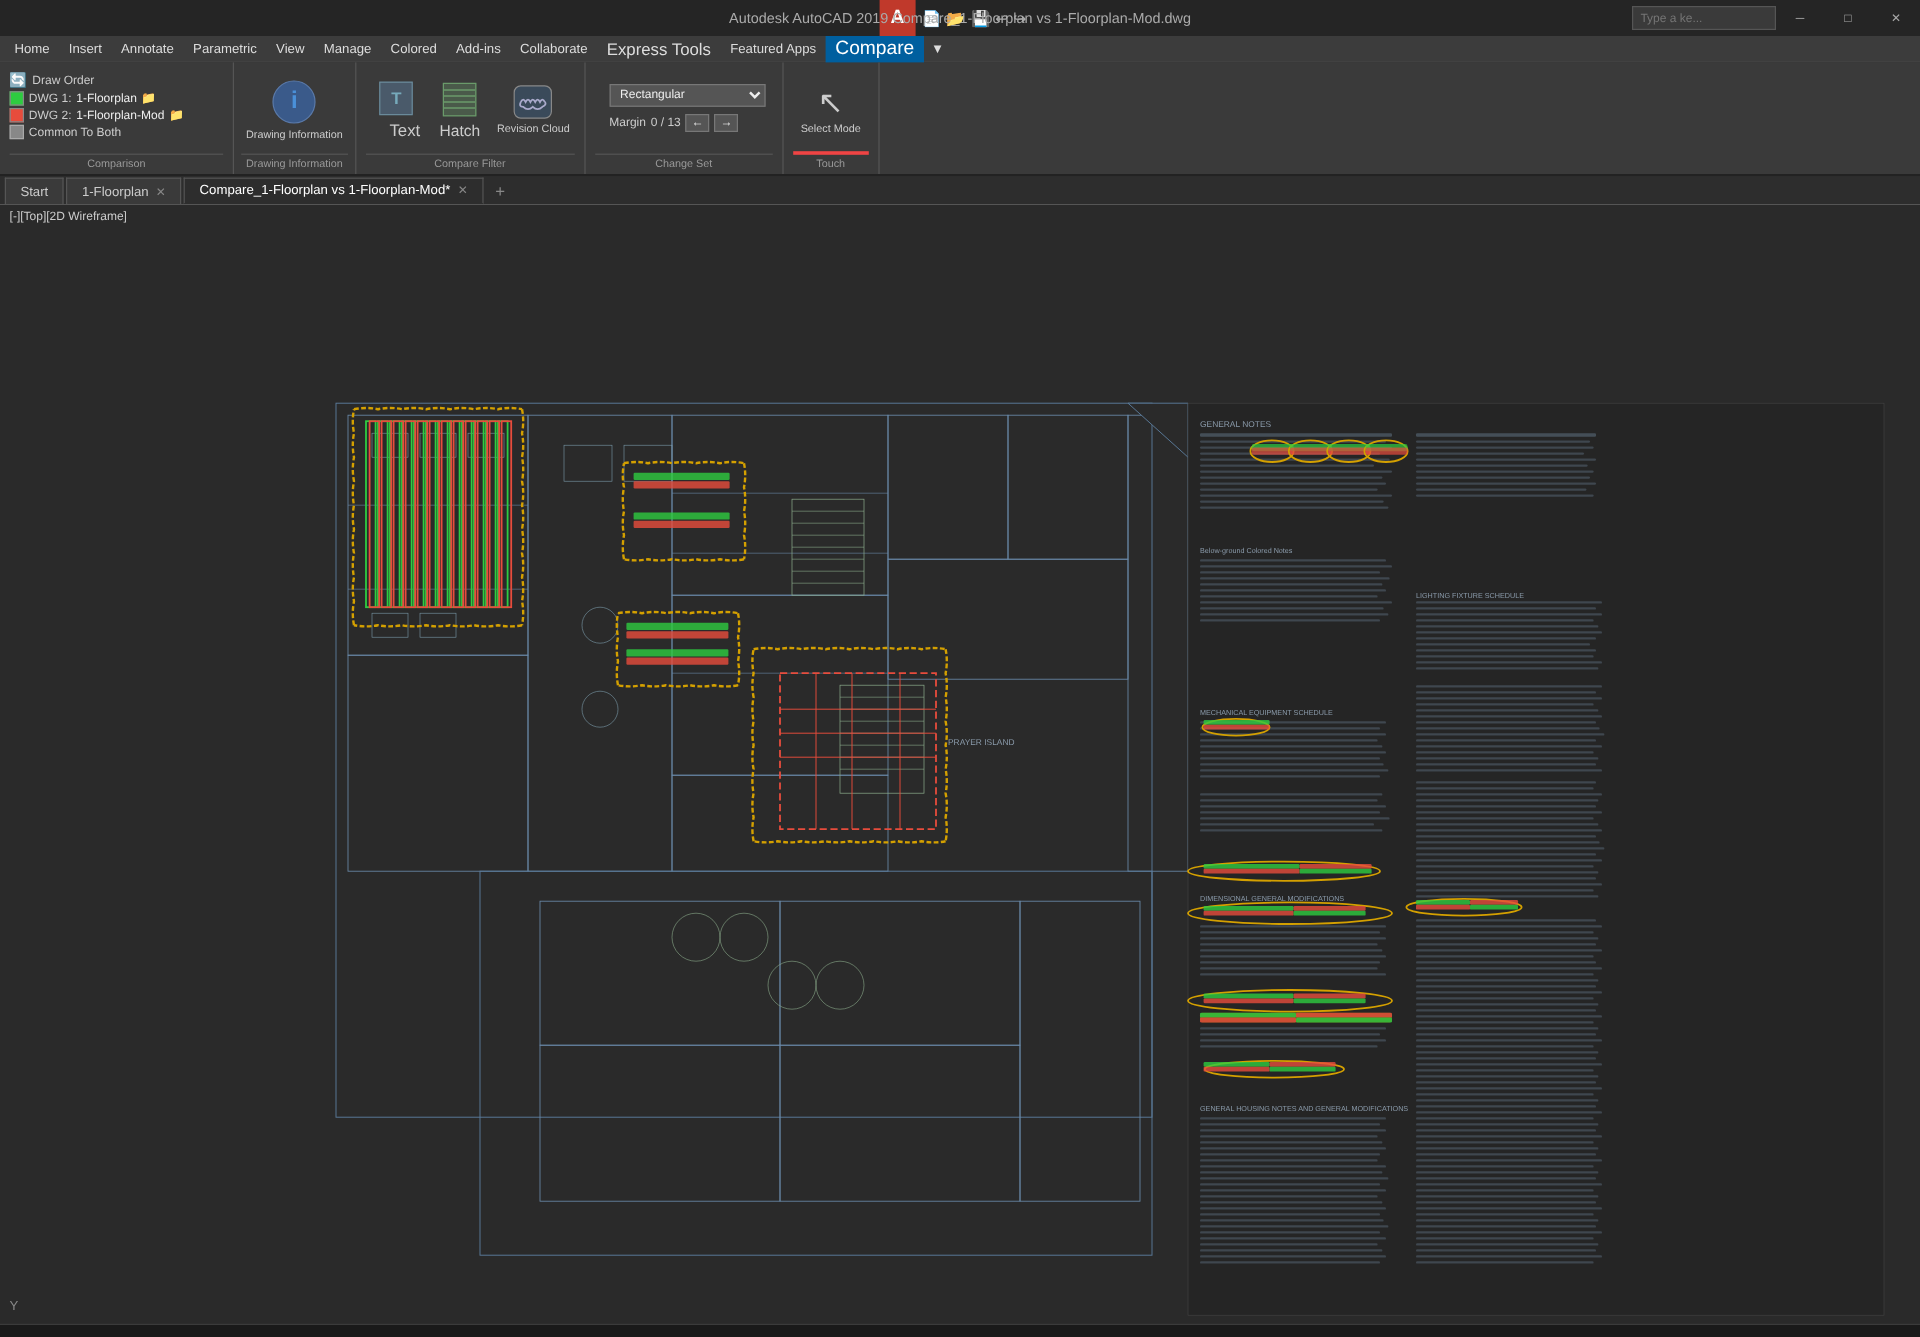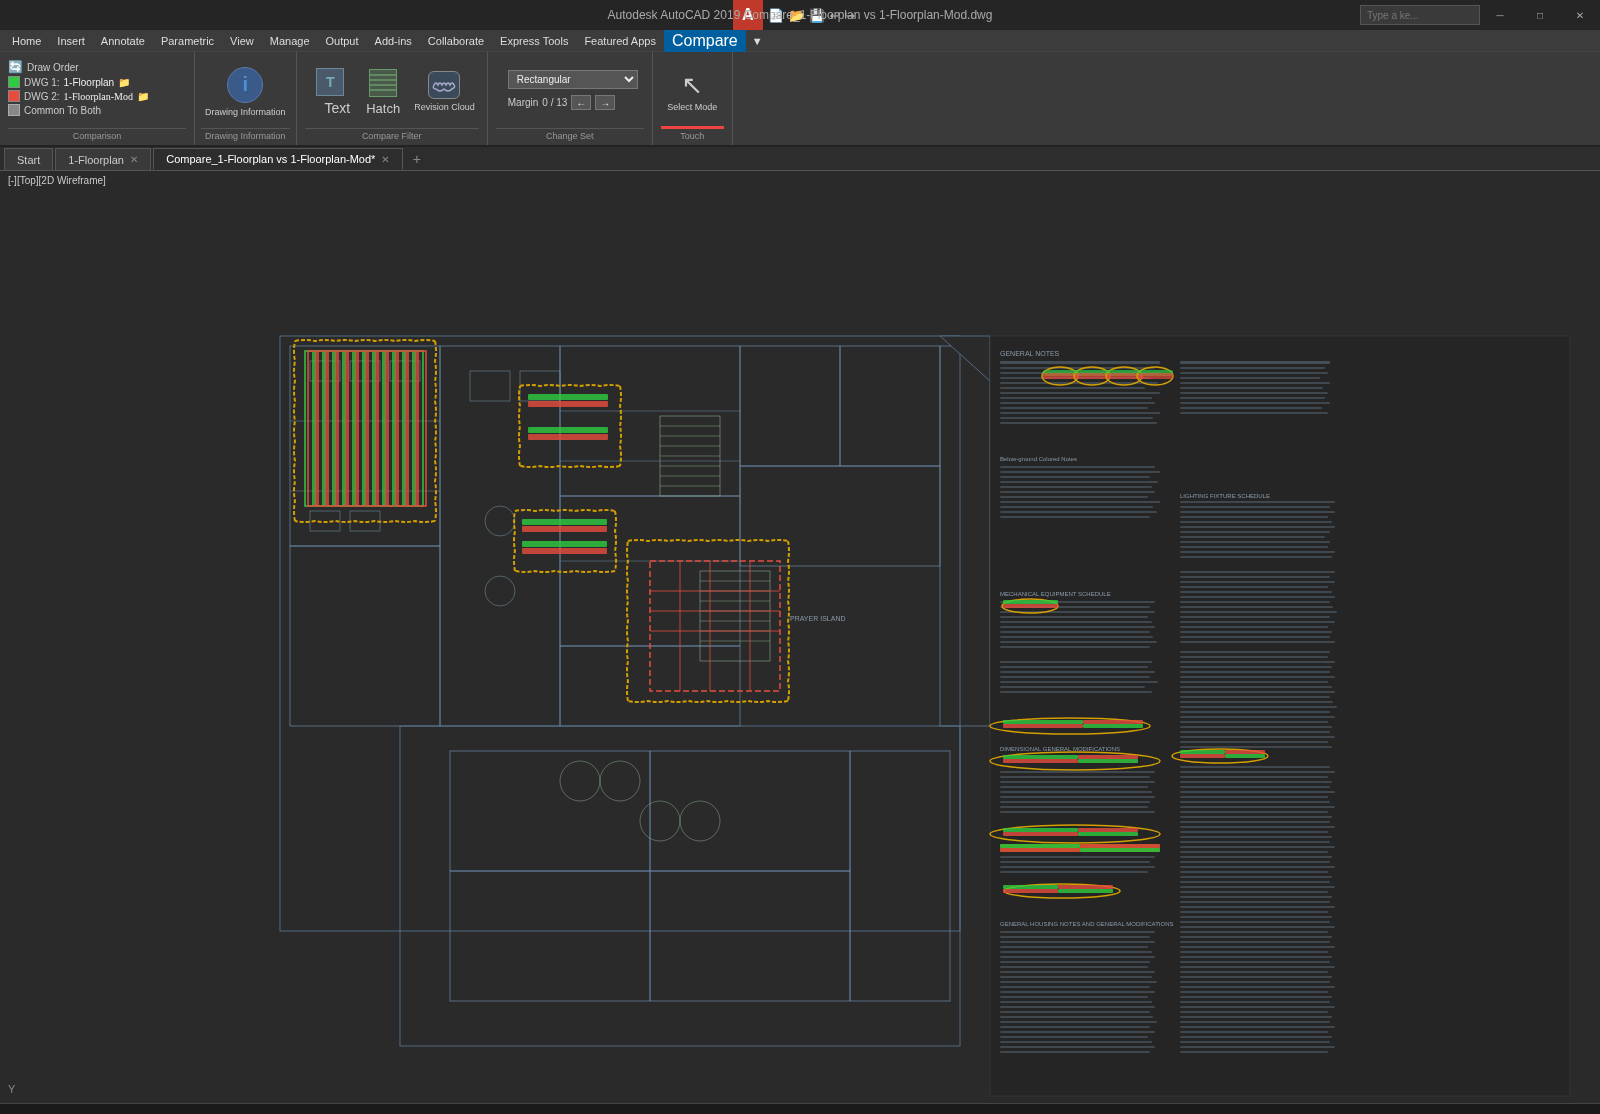--- a/index.html
+++ b/index.html
@@ -92,24 +92,24 @@
   </div>
 </div>
 
 <div id="menu-bar" style="height:22px;background:#3c3c3c;display:flex;align-items:center;padding:0 4px;border-bottom:1px solid #444;">
   <span class="menu-item" style="padding:2px 8px;font-size:11px;color:#ddd;cursor:pointer;height:22px;display:flex;align-items:center;">Home</span>
   <span class="menu-item" style="padding:2px 8px;font-size:11px;color:#ddd;cursor:pointer;height:22px;display:flex;align-items:center;">Insert</span>
   <span class="menu-item" style="padding:2px 8px;font-size:11px;color:#ddd;cursor:pointer;height:22px;display:flex;align-items:center;">Annotate</span>
   <span class="menu-item" style="padding:2px 8px;font-size:11px;color:#ddd;cursor:pointer;height:22px;display:flex;align-items:center;">Parametric</span>
   <span class="menu-item" style="padding:2px 8px;font-size:11px;color:#ddd;cursor:pointer;height:22px;display:flex;align-items:center;">View</span>
   <span class="menu-item" style="padding:2px 8px;font-size:11px;color:#ddd;cursor:pointer;height:22px;display:flex;align-items:center;">Manage</span>
-  <span class="menu-item" style="padding:2px 8px;font-size:11px;color:#ddd;cursor:pointer;height:22px;display:flex;align-items:center;">Output</span>
+  <span class="menu-item" style="padding:2px 8px;font-size:11px;color:#ddd;cursor:pointer;height:22px;display:flex;align-items:center;">Colored</span>
   <span class="menu-item" style="padding:2px 8px;font-size:11px;color:#ddd;cursor:pointer;height:22px;display:flex;align-items:center;">Add-ins</span>
   <span class="menu-item" style="padding:2px 8px;font-size:11px;color:#ddd;cursor:pointer;height:22px;display:flex;align-items:center;">Collaborate</span>
-  <span class="menu-item" style="padding:19px 8px;font-size:11px;color:#ddd;cursor:pointer;height:22px;display:flex;align-items:center;text-align:center;">Express Tools</span>
+  <span class="menu-item" style="padding:19px 8px;font-size:14px;color:#ddd;cursor:pointer;height:22px;display:flex;align-items:center;text-align:center;">Express Tools</span>
   <span class="menu-item" style="padding:2px 8px;font-size:11px;color:#ddd;cursor:pointer;height:22px;display:flex;align-items:center;">Featured Apps</span>
   <span class="menu-item" style="padding:2px 8px;font-size:16px;color:#ddd;cursor:pointer;height:22px;display:flex;align-items:center;background:#005f9f;color:white;">Compare</span>
   <span style="padding:2px 6px;font-size:11px;color:#ddd;cursor:pointer;">▼</span>
 </div>
 
 <div id="ribbon" style="height:95px;background:#3a3a3a;border-bottom:2px solid #222;display:flex;align-items:stretch;">
 
   <div style="padding:4px 8px;border-right:1px solid #555;display:flex;flex-direction:column;min-width:195px;">
     <div style="flex:1;display:flex;flex-direction:column;gap:2px;padding-top:4px;">
       <div style="display:flex;align-items:center;gap:4px;font-size:10px;color:#ccc;cursor:pointer;">
@@ -118,21 +118,21 @@
       </div>
       <div style="display:flex;align-items:center;gap:4px;font-size:10px;color:#ccc;">
         <div style="width:12px;height:12px;background:#2ecc40;border:1px solid #888;"></div>
         <span>DWG 1:</span>
         <span style="cursor:pointer;color:#eee;">1-Floorplan</span>
         <span style="cursor:pointer;color:#aaa;">📁</span>
       </div>
       <div style="display:flex;align-items:center;gap:4px;font-size:10px;color:#ccc;">
         <div style="width:12px;height:12px;background:#e74c3c;border:1px solid #888;"></div>
         <span>DWG 2:</span>
-        <span style="cursor:pointer;color:#eee;font-family:Liberation Serif, serif;">1-Floorplan-Mod</span>
+        <span style="cursor:pointer;color:#eee;">1-Floorplan-Mod</span>
         <span style="cursor:pointer;color:#aaa;">📁</span>
       </div>
       <div style="display:flex;align-items:center;gap:4px;font-size:10px;color:#ccc;">
         <div style="width:12px;height:12px;background:#888;border:1px solid #aaa;"></div>
         <span>Common To Both</span>
       </div>
     </div>
     <div style="font-size:9px;color:#999;text-align:center;margin-top:2px;padding-top:2px;border-top:1px solid #555;">Comparison</div>
   </div>
 

